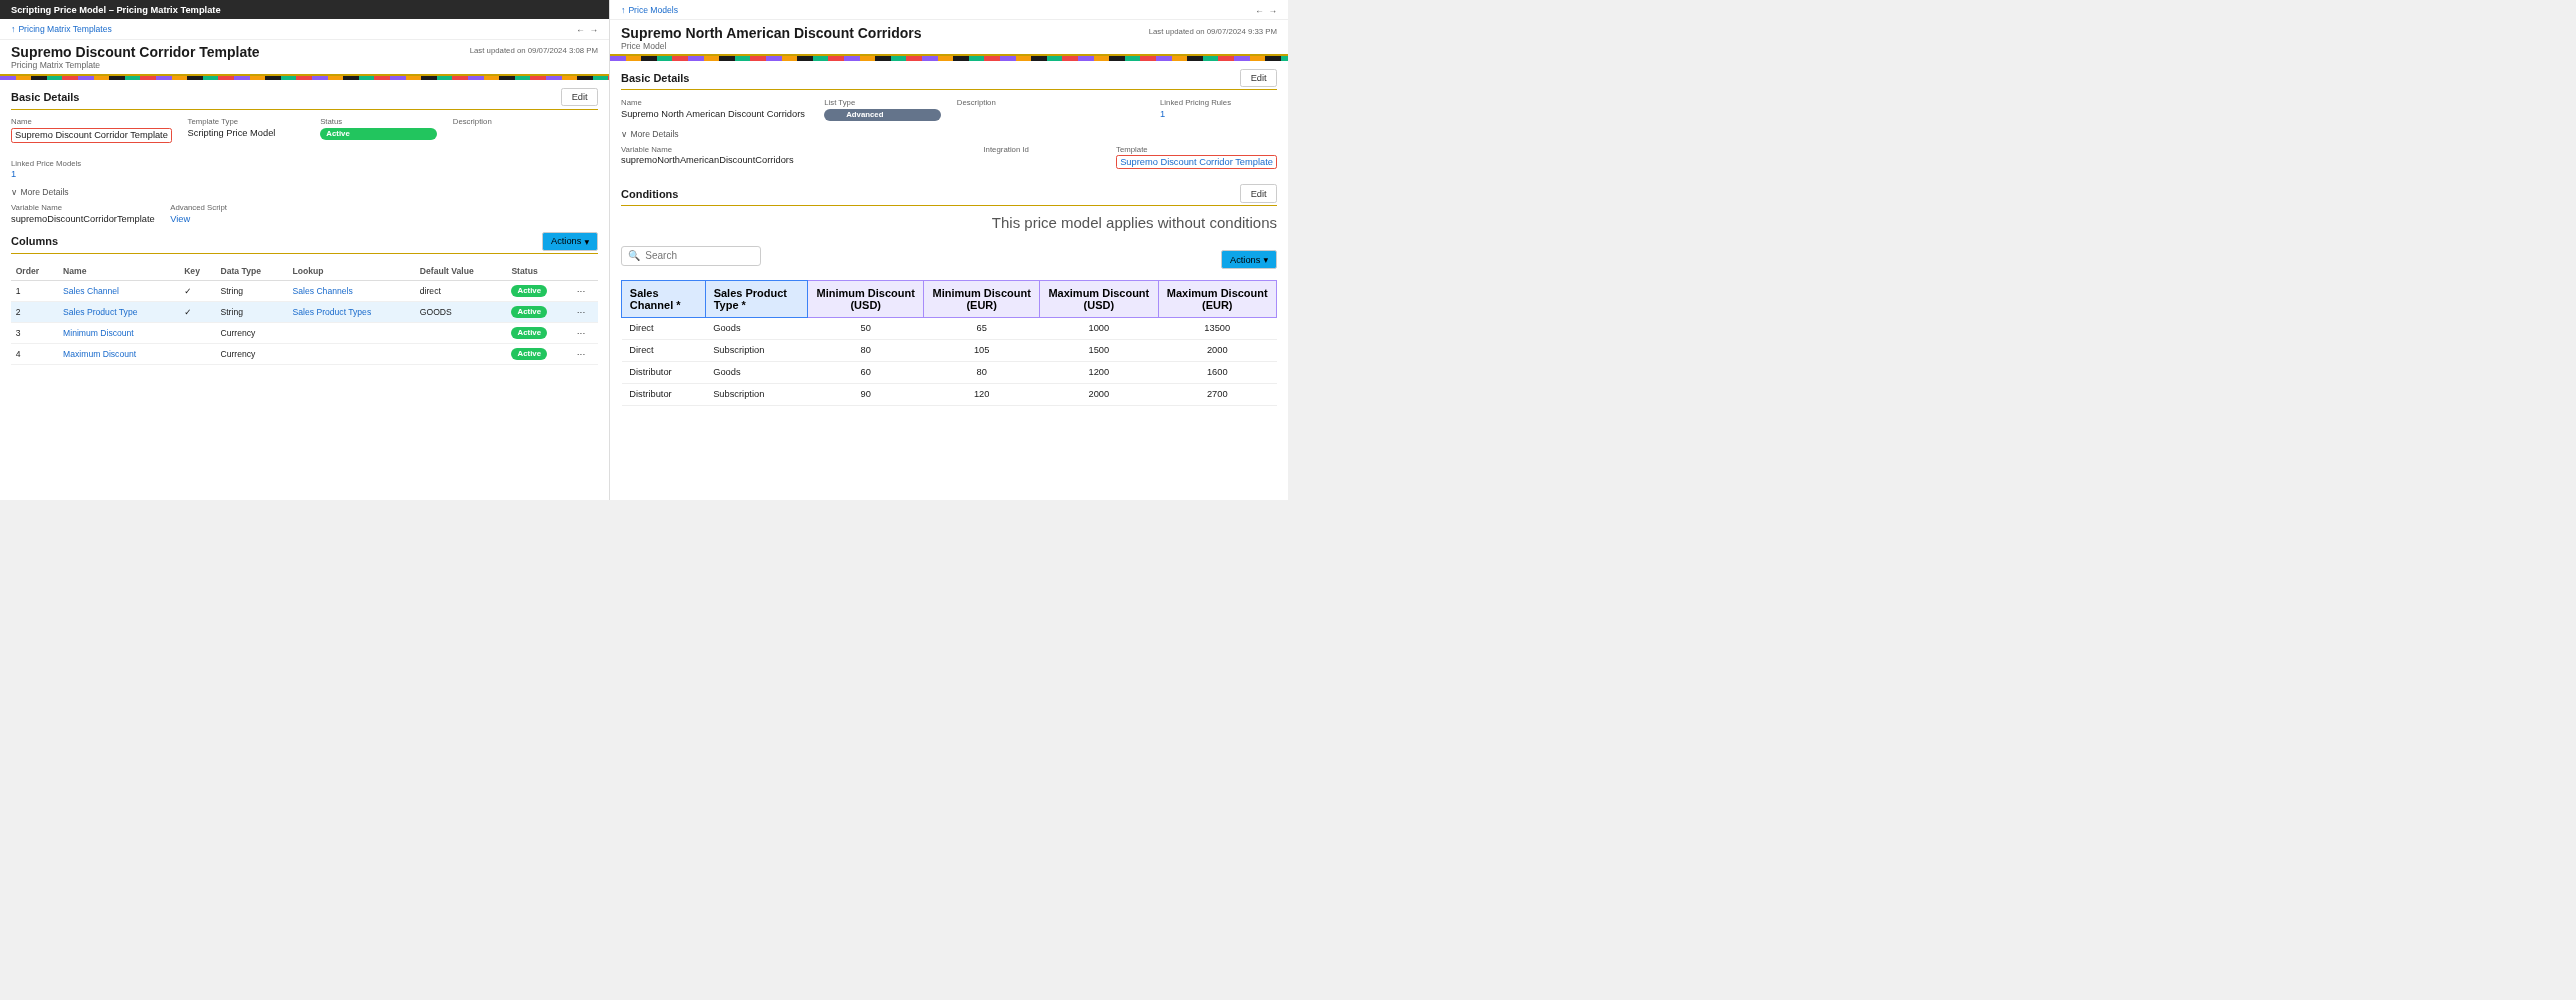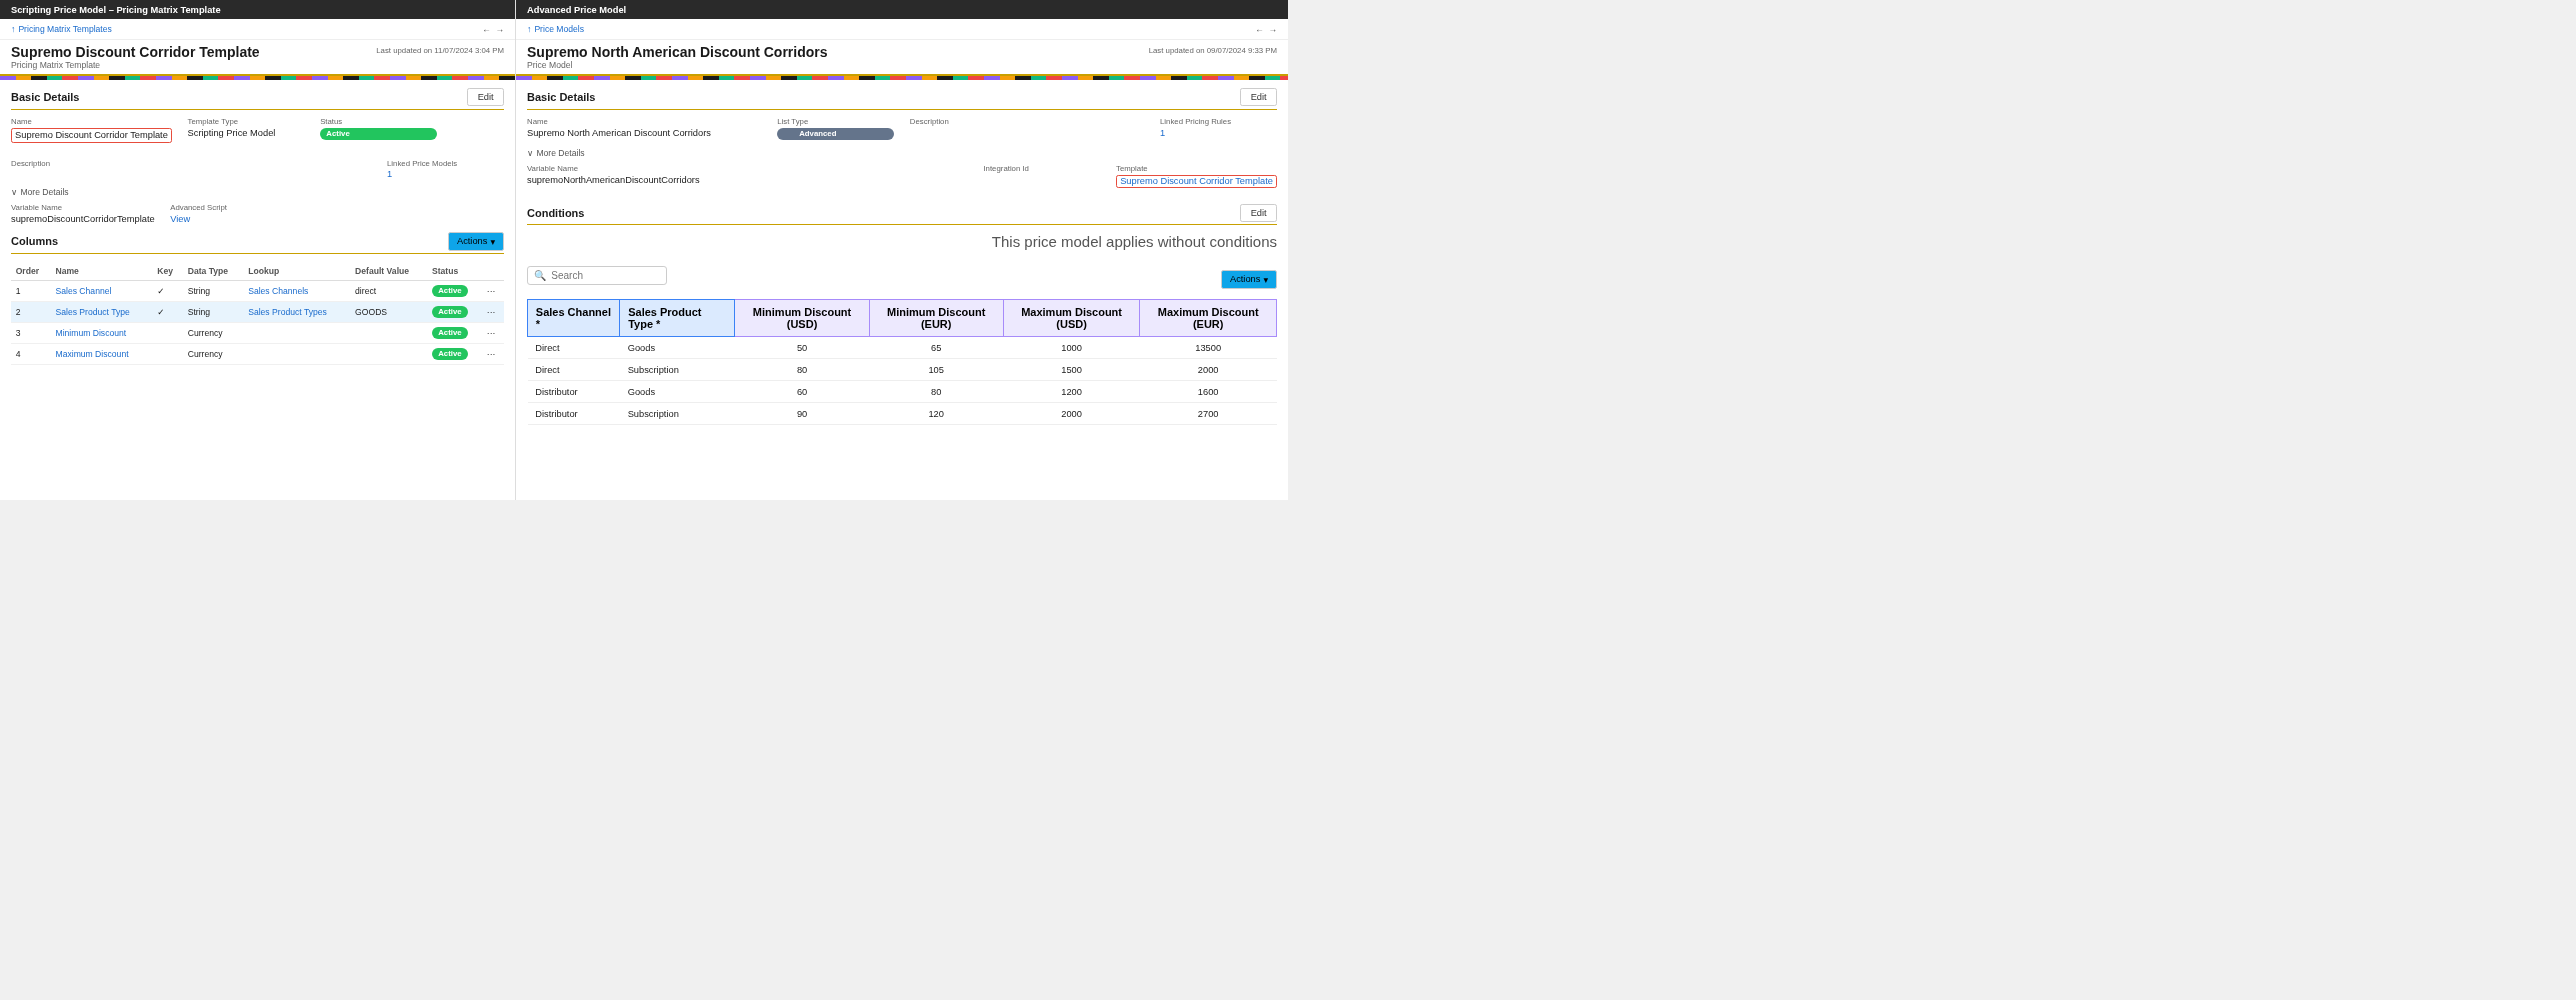--- a/index.html
+++ b/index.html
@@ -12,21 +12,21 @@
       height: 500px;
       overflow: hidden;
     }
     .panel {
       background: #fff;
       display: flex;
       flex-direction: column;
       overflow: hidden;
     }
     .panel-left {
-      width: 516px;
+      width: 610px;
       border-right: 0.8px solid #ddd;
     }
     .panel-right {
       flex: 1;
     }
     .panel-header {
       background: #2a2a2a;
       color: #fff;
       padding: 4.7px 11px;
       font-size: 9.3px;
@@ -282,21 +282,21 @@
       <span>←</span>
       <span>→</span>
     </span>
   </div>
 
   <div class="record-title-bar">
     <div>
       <div class="record-title">Supremo Discount Corridor Template</div>
       <div class="record-subtitle">Pricing Matrix Template</div>
     </div>
-    <div class="last-updated">Last updated on 11/07/2024 3:04 PM</div>
+    <div class="last-updated">Last updated on 09/07/2024 3:08 PM</div>
   </div>
   <div class="rainbow-bar"></div>
 
   <div class="section-container">
 
     <div class="section-title">
       <span>Basic Details</span>
       <button class="edit-btn">Edit</button>
     </div>
 
@@ -400,23 +400,20 @@
     <td></td>
     <td><span class="status-badge status-active">Active</span></td>
     <td class="dots">···</td>
   </tr>
         </tbody>
     </table>
   </div>
 </div>
 
 <div class="panel panel-right">
-  <div class="panel-header">
-    <span>Advanced Price Model</span>
-  </div>
 
   <div class="breadcrumb-bar">
     <span>↑</span>
     <span style="color:#1a6bcc;cursor:pointer;">Price Models</span>
     <span style="margin-left:auto;display:flex;gap:4.7px;color:#555;">
       <span>←</span>
       <span>→</span>
     </span>
   </div>
 

